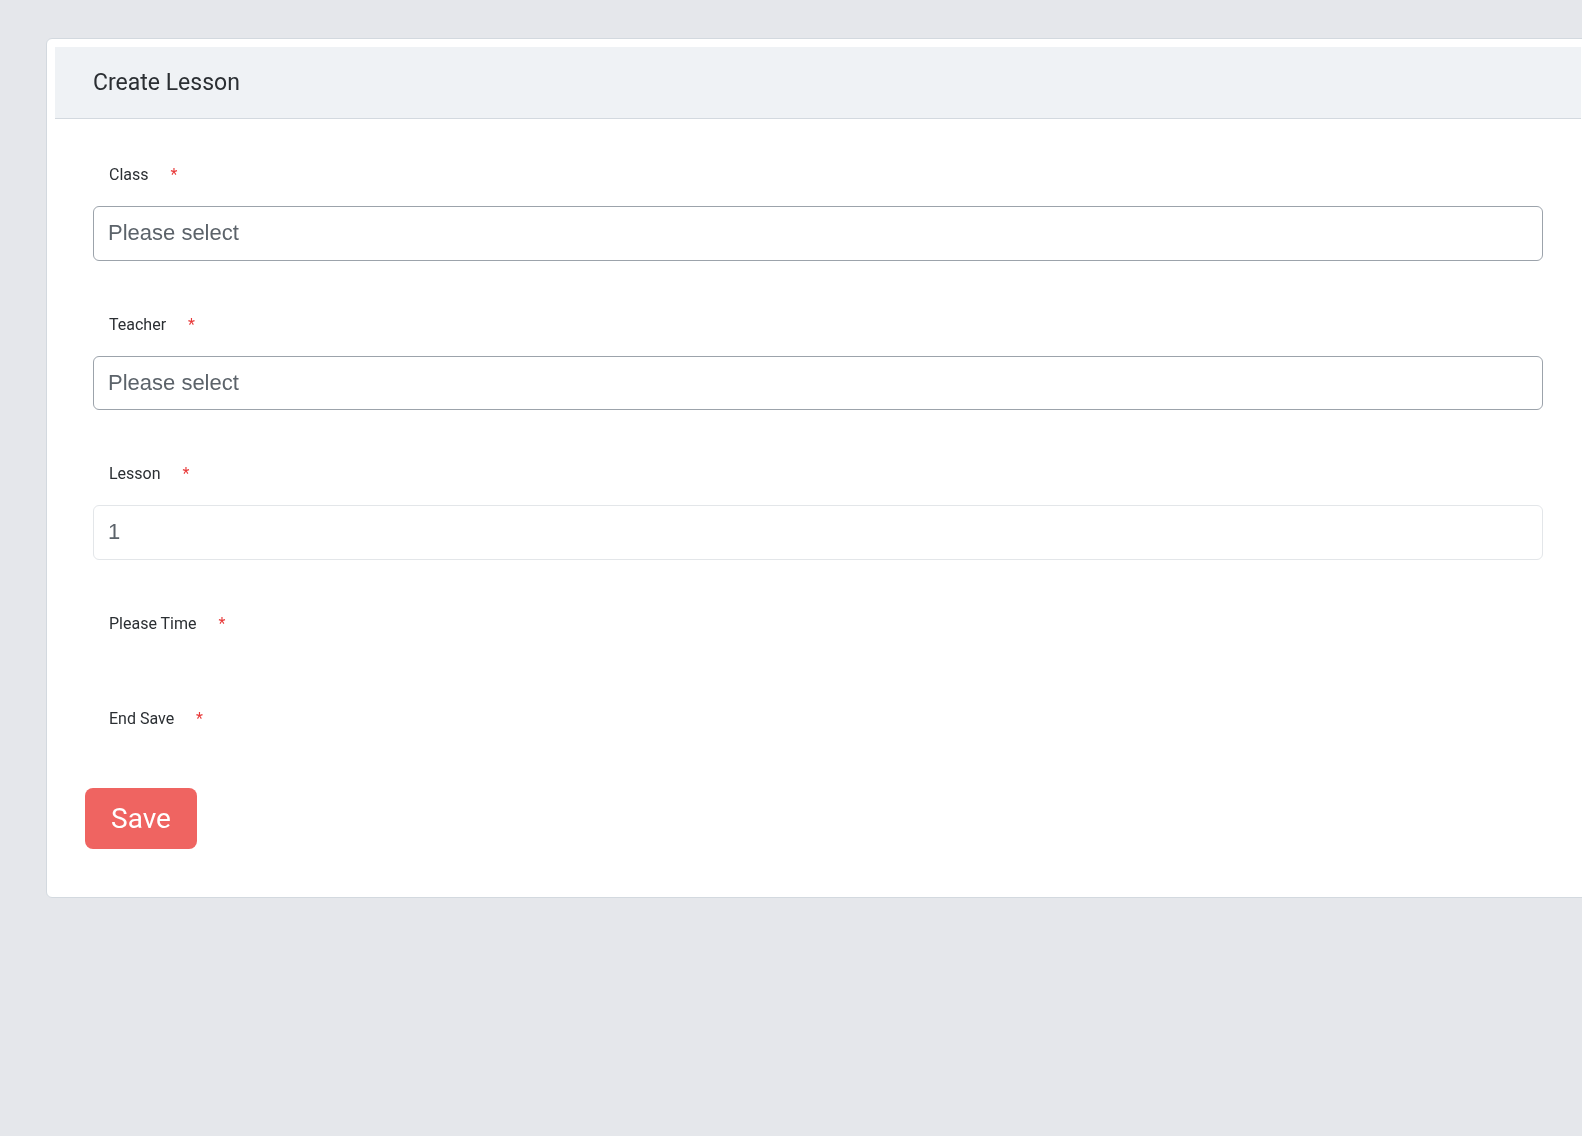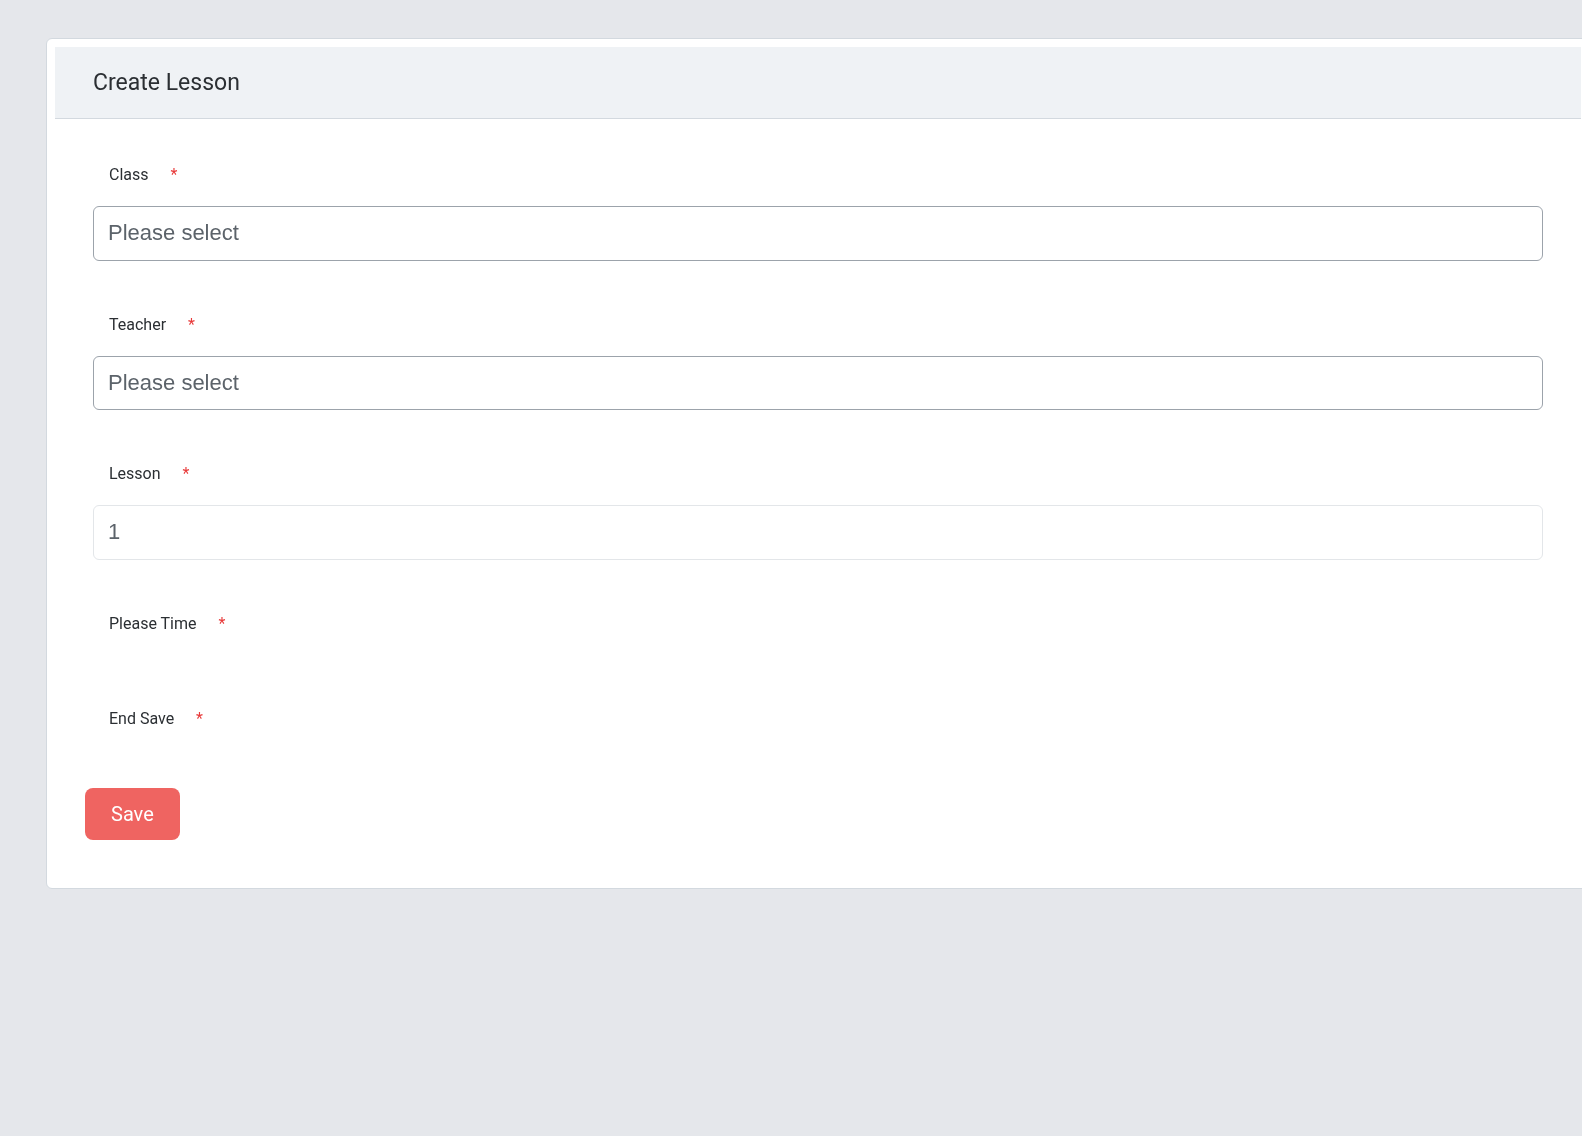--- a/index.html
+++ b/index.html
@@ -70,21 +70,21 @@
     .form-input::placeholder {
       color: #9aa0a6;
     }
     .btn-save {
       display: inline-block;
       background: #ef6461;
       color: #fff;
       border: none;
       border-radius: 8px;
       padding: 14px 26px;
-      font-size: 20px;
+      font-size: 28px;
       cursor: pointer;
       font-family: inherit;
     }
   </style>
 </head>
 <body>
 
 <div class="card">
   <div class="card-header">
     <span>Create Lesson</span>

